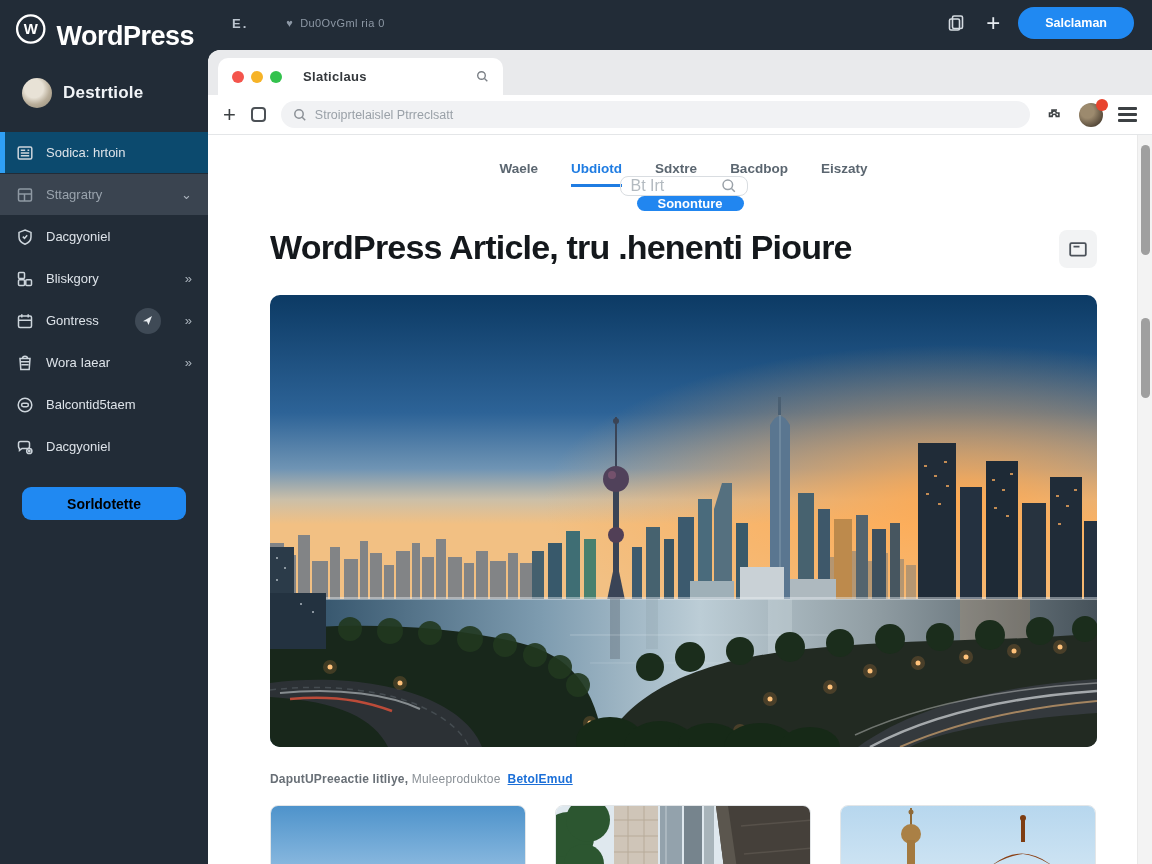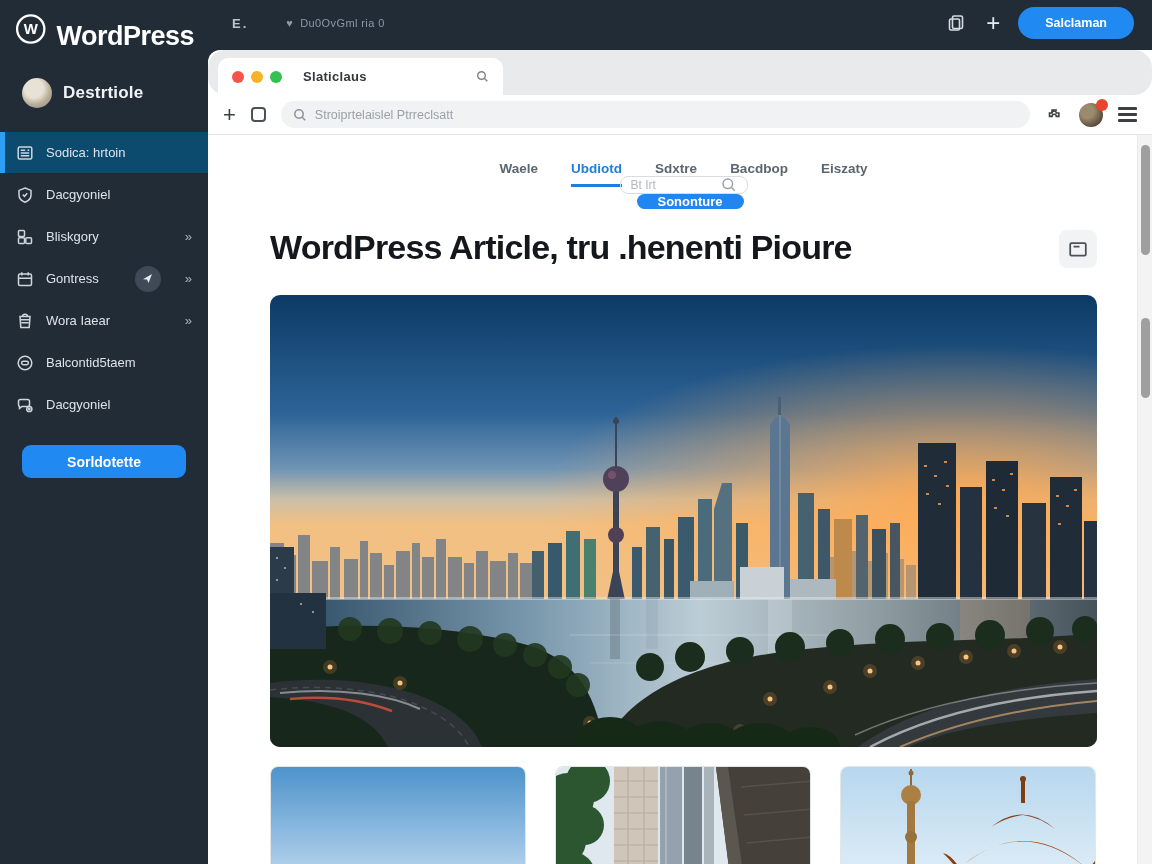--- a/index.html
+++ b/index.html
@@ -14,35 +14,35 @@
   .avatar { width:30px; height:30px; border-radius:50%; background:radial-gradient(circle at 40% 35%, #e8e2d6 0 35%, #b9ae9a 60%, #8d8574 100%); flex:0 0 auto; }
   .user-name { color:#f1f4f7; font-size:17px; font-weight:700; letter-spacing:.2px; }
   .nav { margin-top:22px; }
   .nav-item { height:41px; display:flex; align-items:center; gap:12px; padding:0 16px; color:#dde3e9; font-size:13px; cursor:pointer; margin-bottom:1px; }
   .nav-item .nav-icon { flex:0 0 auto; }
   .nav-item.active { background:#0c4a6e; border-left:5px solid #2f9ff5; padding-left:11px; }
   .nav-item.secondary { background:#3a4450; color:#99a3ad; }
   .nav-right { margin-left:auto; color:#aab3bc; font-size:13px; }
   .nav-badge { margin-left:auto; width:26px; height:26px; border-radius:50%; background:#3f4a56; display:flex; align-items:center; justify-content:center; }
   .nav-badge + .nav-right { margin-left:12px; }
-  .sidebar-cta { display:block; margin:20px auto 0; width:164px; height:33px; border:none; border-radius:9px; background:#2089f2; color:#ffffff; font-family:inherit; font-size:14px; font-weight:700; cursor:pointer; }
+  .sidebar-cta { display:block; margin:20px auto 0; width:164px; height:33px; border:none; border-radius:9px; background:#2089f2; color:#000000; font-family:inherit; font-size:14px; font-weight:700; cursor:pointer; }
 
   
   .topbar { position:absolute; left:208px; right:0; top:0; height:50px; display:flex; align-items:center; padding:0 18px 4px 24px; color:#8d98a5; }
   .brand-glyph { color:#bcc5cf; font-size:13px; font-weight:700; letter-spacing:2px; }
   .status { display:flex; align-items:center; gap:7px; margin-left:38px; font-size:11px; letter-spacing:.4px; }
   .heart { font-size:11px; }
   .tb-spacer { flex:1; }
   .tb-icon { cursor:pointer; display:flex; align-items:center; }
   .tb-plus { color:#e6ebf0; font-size:24px; font-weight:300; margin:0 18px 0 20px; cursor:pointer; line-height:1; }
   .tb-cta { height:32px; padding:0 27px; border:none; border-radius:16px; background:#2089f2; color:#fff; font-family:inherit; font-size:12.5px; font-weight:700; cursor:pointer; }
 
   
   .browser { position:absolute; left:208px; top:50px; width:944px; height:814px; background:#fff; border-top-left-radius:12px; overflow:hidden; z-index:2; }
-  .chrome { height:45px; background:#e9eaec; position:relative; border-top-left-radius:12px;border-radius:18px; }
+  .chrome { height:45px; background:#e9eaec; position:relative; border-top-left-radius:12px; }
   .tab { position:absolute; left:10px; top:8px; width:285px; height:37px; background:#fff; border-radius:10px 10px 0 0; display:flex; align-items:center; padding:0 14px; cursor:pointer; }
   .light { width:12px; height:12px; border-radius:50%; margin-right:7px; flex:0 0 auto; }
   .tab-title { margin-left:14px; font-size:13px; font-weight:700; color:#33373b; letter-spacing:.3px; }
   .tab-search { margin-left:auto; display:flex; }
   .toolbar { height:40px; background:#fff; border-bottom:1px solid #e4e6e8; display:flex; align-items:center; padding:0 15px; gap:15px; }
   .tb2-plus { font-size:22px; font-weight:300; color:#3c4043; cursor:pointer; line-height:1; }
   .tabswitch { width:15px; height:15px; border:2px solid #4c5156; border-radius:4px; cursor:pointer; }
   .addressbar { flex:1; height:27px; background:#f1f2f4; border-radius:14px; display:flex; align-items:center; padding:0 12px; gap:8px; cursor:text; }
   .addressbar input { border:none; background:transparent; outline:none; flex:1; font-family:inherit; font-size:12.5px; color:#3c4043; }
   .addressbar input::placeholder { color:#9aa1a8; }
@@ -53,21 +53,21 @@
 
   
   .page { position:relative; height:729px; background:#fff; overflow:hidden; }
   .col { padding:0 55px 0 62px; }
   .header-row { display:flex; align-items:center; margin-top:26px; height:36px;flex-direction:column; }
   .tabs { display:flex; gap:33px; align-items:center; }
   .ptab { font-size:13.5px; font-weight:600; color:#5b6670; cursor:pointer; padding-bottom:0; }
   .ptab.active { color:#1f7ce2; font-weight:700; border-bottom:3px solid #1f7ce2; padding-bottom:8px; margin-bottom:-11px; }
   .hr-spacer { flex:1; }
   .search-box { width:128px; height:36px; border:1px solid #d9dde1; border-radius:8px; display:flex; align-items:center; padding:0 10px; gap:6px; }
-  .search-box input { border:none; outline:none; width:70px; font-family:inherit; font-size:12px; color:#555; }
+  .search-box input { border:none; outline:none; width:70px; font-family:inherit; font-size:16px; color:#555; }
   .search-box input::placeholder { color:#b3bac0; }
   .search-box svg { margin-left:auto; }
   .primary-btn { margin-left:13px; width:107px; height:36px; border:none; border-radius:8px; background:#2186f0; color:#fff; font-family:inherit; font-size:13px; font-weight:700; cursor:pointer; }
   .heading-row { display:flex; align-items:flex-start; margin-top:31px; }
   h1 { flex:1; font-size:34px; font-weight:800; color:#14181c; letter-spacing:-0.8px; }
   .frame-btn { width:38px; height:38px; border:none; border-radius:8px; background:#f2f3f4; display:flex; align-items:center; justify-content:center; cursor:pointer; flex:0 0 auto; margin-top:2px; }
   .hero { margin-top:27px; width:827px; height:452px; border-radius:10px; overflow:hidden; }
   .caption { margin-top:25px; font-size:12px; letter-spacing:.2px; }
   .cap-a { color:#686f76; font-weight:700; }
   .cap-b { color:#8a9096; font-weight:400; }
@@ -101,20 +101,28 @@
       <span class="user-name">Destrtiole</span>
     </div>
 
     <nav class="nav">
       <div class="nav-item active">
         <svg class="nav-icon" width="18" height="18" viewBox="0 0 18 18" fill="none" stroke="#cdd5dc" stroke-width="1.5">
           <rect x="2.2" y="3" width="13.6" height="12" rx="1.5"></rect>
             <path d="M4.8 6.3h4.4M4.8 9h8.4M4.8 11.7h8.4M11.5 6.3h1.7"></path>
         </svg>
         <span class="nav-label">Sodica: hrtoin</span>
+      </div>
+      <div class="nav-item secondary">
+        <svg class="nav-icon" width="18" height="18" viewBox="0 0 18 18" fill="none" stroke="#8f99a3" stroke-width="1.5">
+          <rect x="2.5" y="3" width="13" height="12" rx="1.5"></rect>
+            <path d="M2.5 8h13M8.5 8v7"></path>
+        </svg>
+        <span class="nav-label">Sttagratry</span>
+        <span class="nav-right">⌄</span>
       </div>
       <div class="nav-item">
         <svg class="nav-icon" width="18" height="18" viewBox="0 0 18 18" fill="none" stroke="#cdd5dc" stroke-width="1.5">
           <path d="M9 2l6 2.4V9c0 3.4-2.5 5.9-6 7.3C5.5 14.9 3 12.4 3 9V4.4L9 2z"></path>
             <path d="M6.8 8.6l1.7 1.7 2.7-3"></path>
         </svg>
         <span class="nav-label">Dacgyoniel</span>
       </div>
       <div class="nav-item">
         <svg class="nav-icon" width="18" height="18" viewBox="0 0 18 18" fill="none" stroke="#cdd5dc" stroke-width="1.5">
@@ -457,20 +465,23 @@
             <g fill="#162917">
               <ellipse cx="340" cy="446" rx="34" ry="24"></ellipse>
                 <ellipse cx="390" cy="452" rx="36" ry="26"></ellipse>
                 <ellipse cx="440" cy="450" rx="32" ry="22"></ellipse>
                 <ellipse cx="490" cy="452" rx="36" ry="24"></ellipse>
                 <ellipse cx="540" cy="452" rx="30" ry="20"></ellipse>
             </g>
           </svg>
         </figure>
 
+        <div class="caption">
+          <span class="cap-a">DaputUPreeactie litliye,</span><span class="cap-b"> Muleeproduktoe</span><a class="cap-link">BetolEmud</a>
+        </div>
 
         <div class="thumbs">
           <figure class="thumb">
             <svg width="256" height="140" viewBox="0 0 256 140">
               <defs>
                   <linearGradient id="t1" x1="0" y1="0" x2="0" y2="1">
                 <stop offset="0" stop-color="#4e93cb"></stop>
                     <stop offset="0.6" stop-color="#9fc6e6"></stop>
                     <stop offset="1" stop-color="#d7e8f4"></stop>
               </linearGradient>

